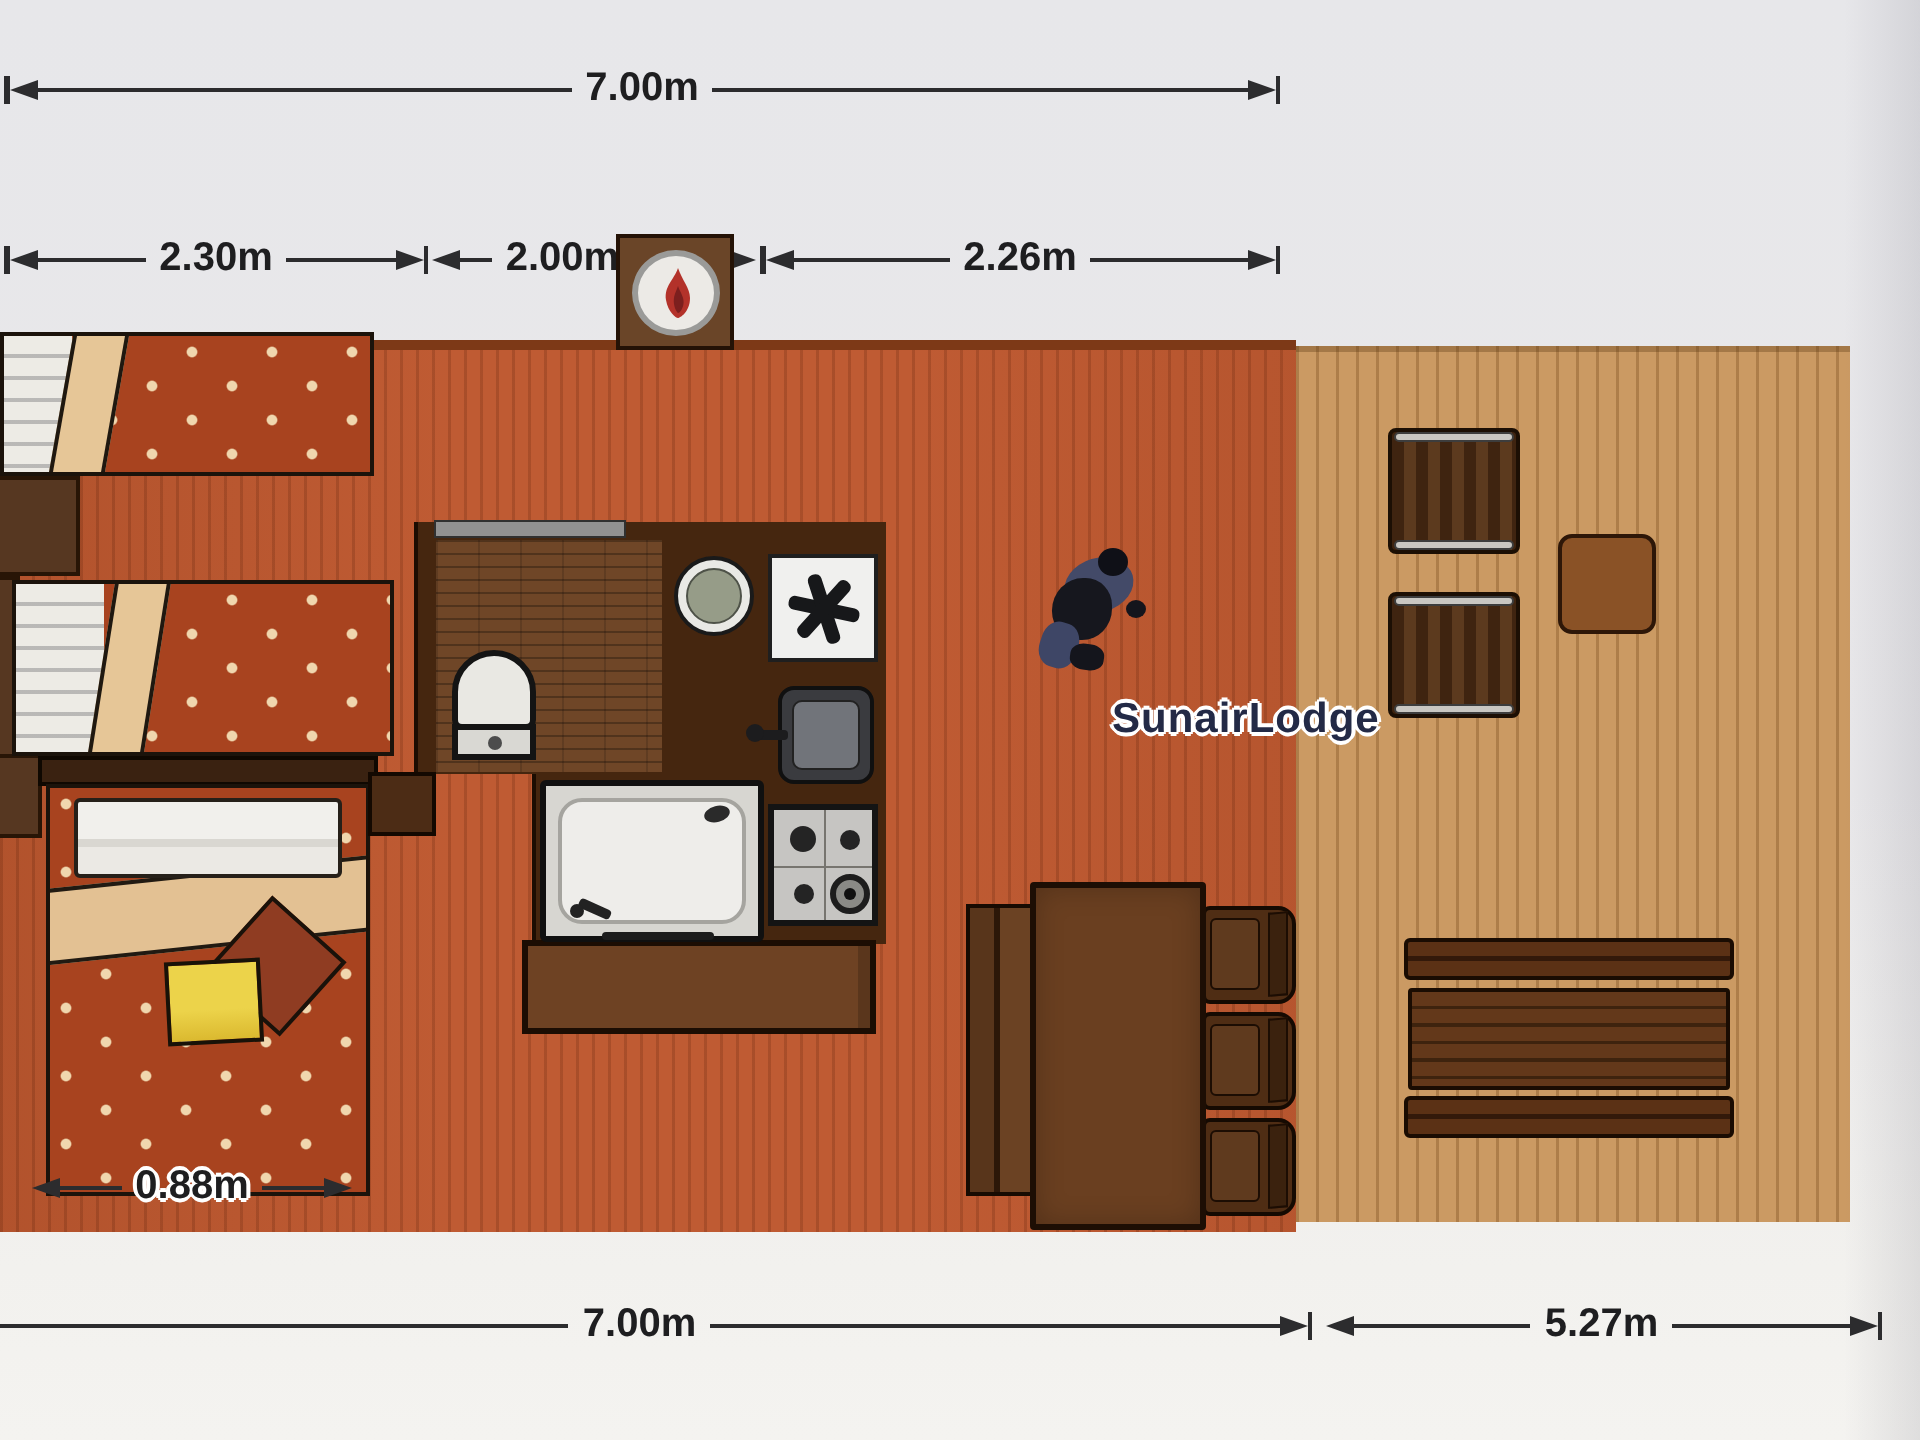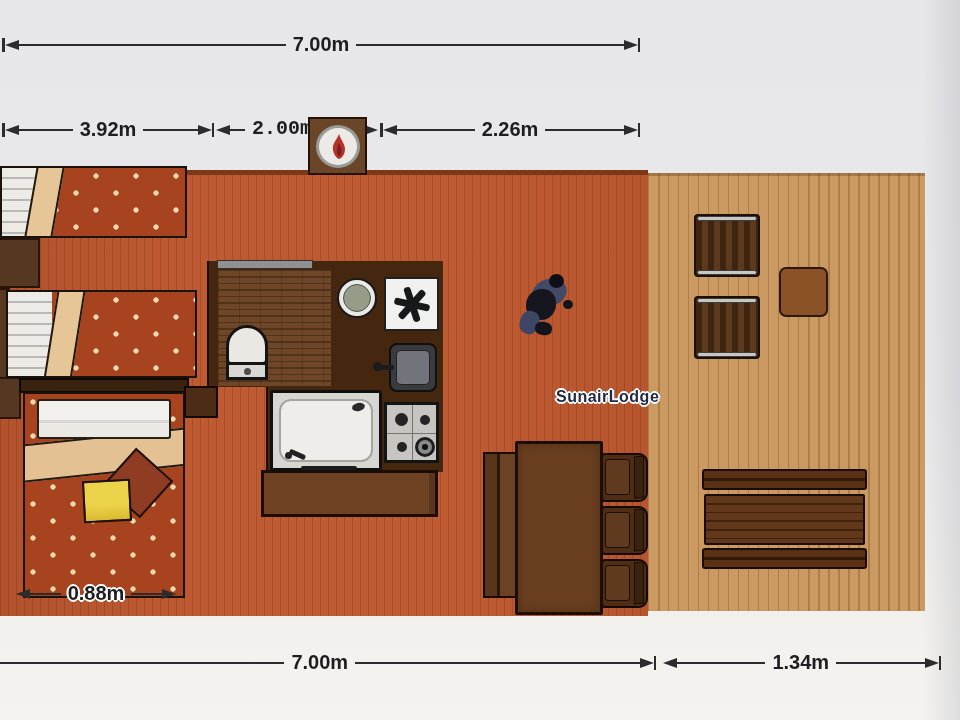--- a/index.html
+++ b/index.html
@@ -99,21 +99,21 @@
   .person{left:518px;top:274px;width:58px;height:66px;z-index:12;}
   .person div{position:absolute;}
   .p-shoulder{left:14px;top:5px;width:35px;height:27px;background:#434a68;border-radius:50%;transform:rotate(-16deg);}
   .p-body{left:8px;top:15px;width:30px;height:31px;background:#16171e;border-radius:52% 44% 50% 46%;}
   .p-head{left:31px;top:0;width:15px;height:14px;background:#0f1017;border-radius:50%;}
   .p-leg{left:2px;top:37px;width:19px;height:23px;background:#3e4666;border-radius:42%;transform:rotate(18deg);}
   .p-foot{left:17px;top:48px;width:17px;height:13px;background:#14151c;border-radius:42%;transform:rotate(8deg);}
   .p-arm{left:45px;top:26px;width:10px;height:9px;background:#14151c;border-radius:50%;}
 
   
-  .lodge-label{left:556px;top:388px;font-size:16px;font-weight:bold;color:#232a46;letter-spacing:.5px;z-index:25;
+  .lodge-label{left:556px;top:348px;font-size:21px;font-weight:bold;color:#232a46;letter-spacing:.5px;z-index:25;
     text-shadow:-2px 0 0 #fff,2px 0 0 #fff,0 -2px 0 #fff,0 2px 0 #fff,
     -1px -1px 0 #fff,1px -1px 0 #fff,-1px 1px 0 #fff,1px 1px 0 #fff;}
 
   
   .bench{left:483px;top:452px;width:34px;height:146px;border:2px solid #170b02;z-index:10;
     background:linear-gradient(90deg,#58351b 0 12px,#2c1708 12px 15px,#6b4223 15px 100%);}
   .table{left:515px;top:441px;width:88px;height:174px;background:#6a3f20;border:3px solid #1d0e04;border-radius:2px;z-index:11;
     box-shadow:inset 0 0 14px rgba(0,0,0,.22);}
   .dchair{position:absolute;left:601px;width:47px;height:49px;background:#4f2d14;border:2px solid #150a02;
     border-radius:4px 9px 9px 4px;z-index:10;}
@@ -147,26 +147,26 @@
     <span class="lbl">7.00m</span>
     <span class="ln"></span>
     <span class="ar r"></span>
     <span class="tick"></span>
   </div>
 
   <div class="dim" style="left:2px;top:121px;width:212px;">
     <span class="tick"></span>
     <span class="ar l"></span>
     <span class="ln"></span>
-    <span class="lbl">3.92m</span>
-    <span class="ln"></span>
-    <span class="ar r"></span>
-    <span class="tick"></span>
-  </div>
-  <div class="dim" style="left:216px;top:121px;width:162px;font-family:Liberation Mono, monospace;">
+    <span class="lbl">2.30m</span>
+    <span class="ln"></span>
+    <span class="ar r"></span>
+    <span class="tick"></span>
+  </div>
+  <div class="dim" style="left:216px;top:121px;width:162px;">
     <span class="ar l"></span>
     <span class="ln" style="flex:.5"></span>
     <span class="lbl">2.00m</span>
     <span class="ln" style="flex:1.5"></span>
     <span class="ar r"></span>
   </div>
   <div class="dim" style="left:380px;top:121px;width:260px;">
     <span class="tick"></span>
     <span class="ar l"></span>
     <span class="ln"></span>
@@ -303,19 +303,19 @@
   <div class="dim" style="left:0;top:654px;width:656px;">
     <span class="ln"></span>
     <span class="lbl">7.00m</span>
     <span class="ln"></span>
     <span class="ar r"></span>
     <span class="tick"></span>
   </div>
   <div class="dim" style="left:663px;top:654px;width:278px;">
     <span class="ar l"></span>
     <span class="ln"></span>
-    <span class="lbl">1.34m</span>
+    <span class="lbl">5.27m</span>
     <span class="ln"></span>
     <span class="ar r"></span>
     <span class="tick"></span>
   </div>
 
 </div>
 
 </body></html>

